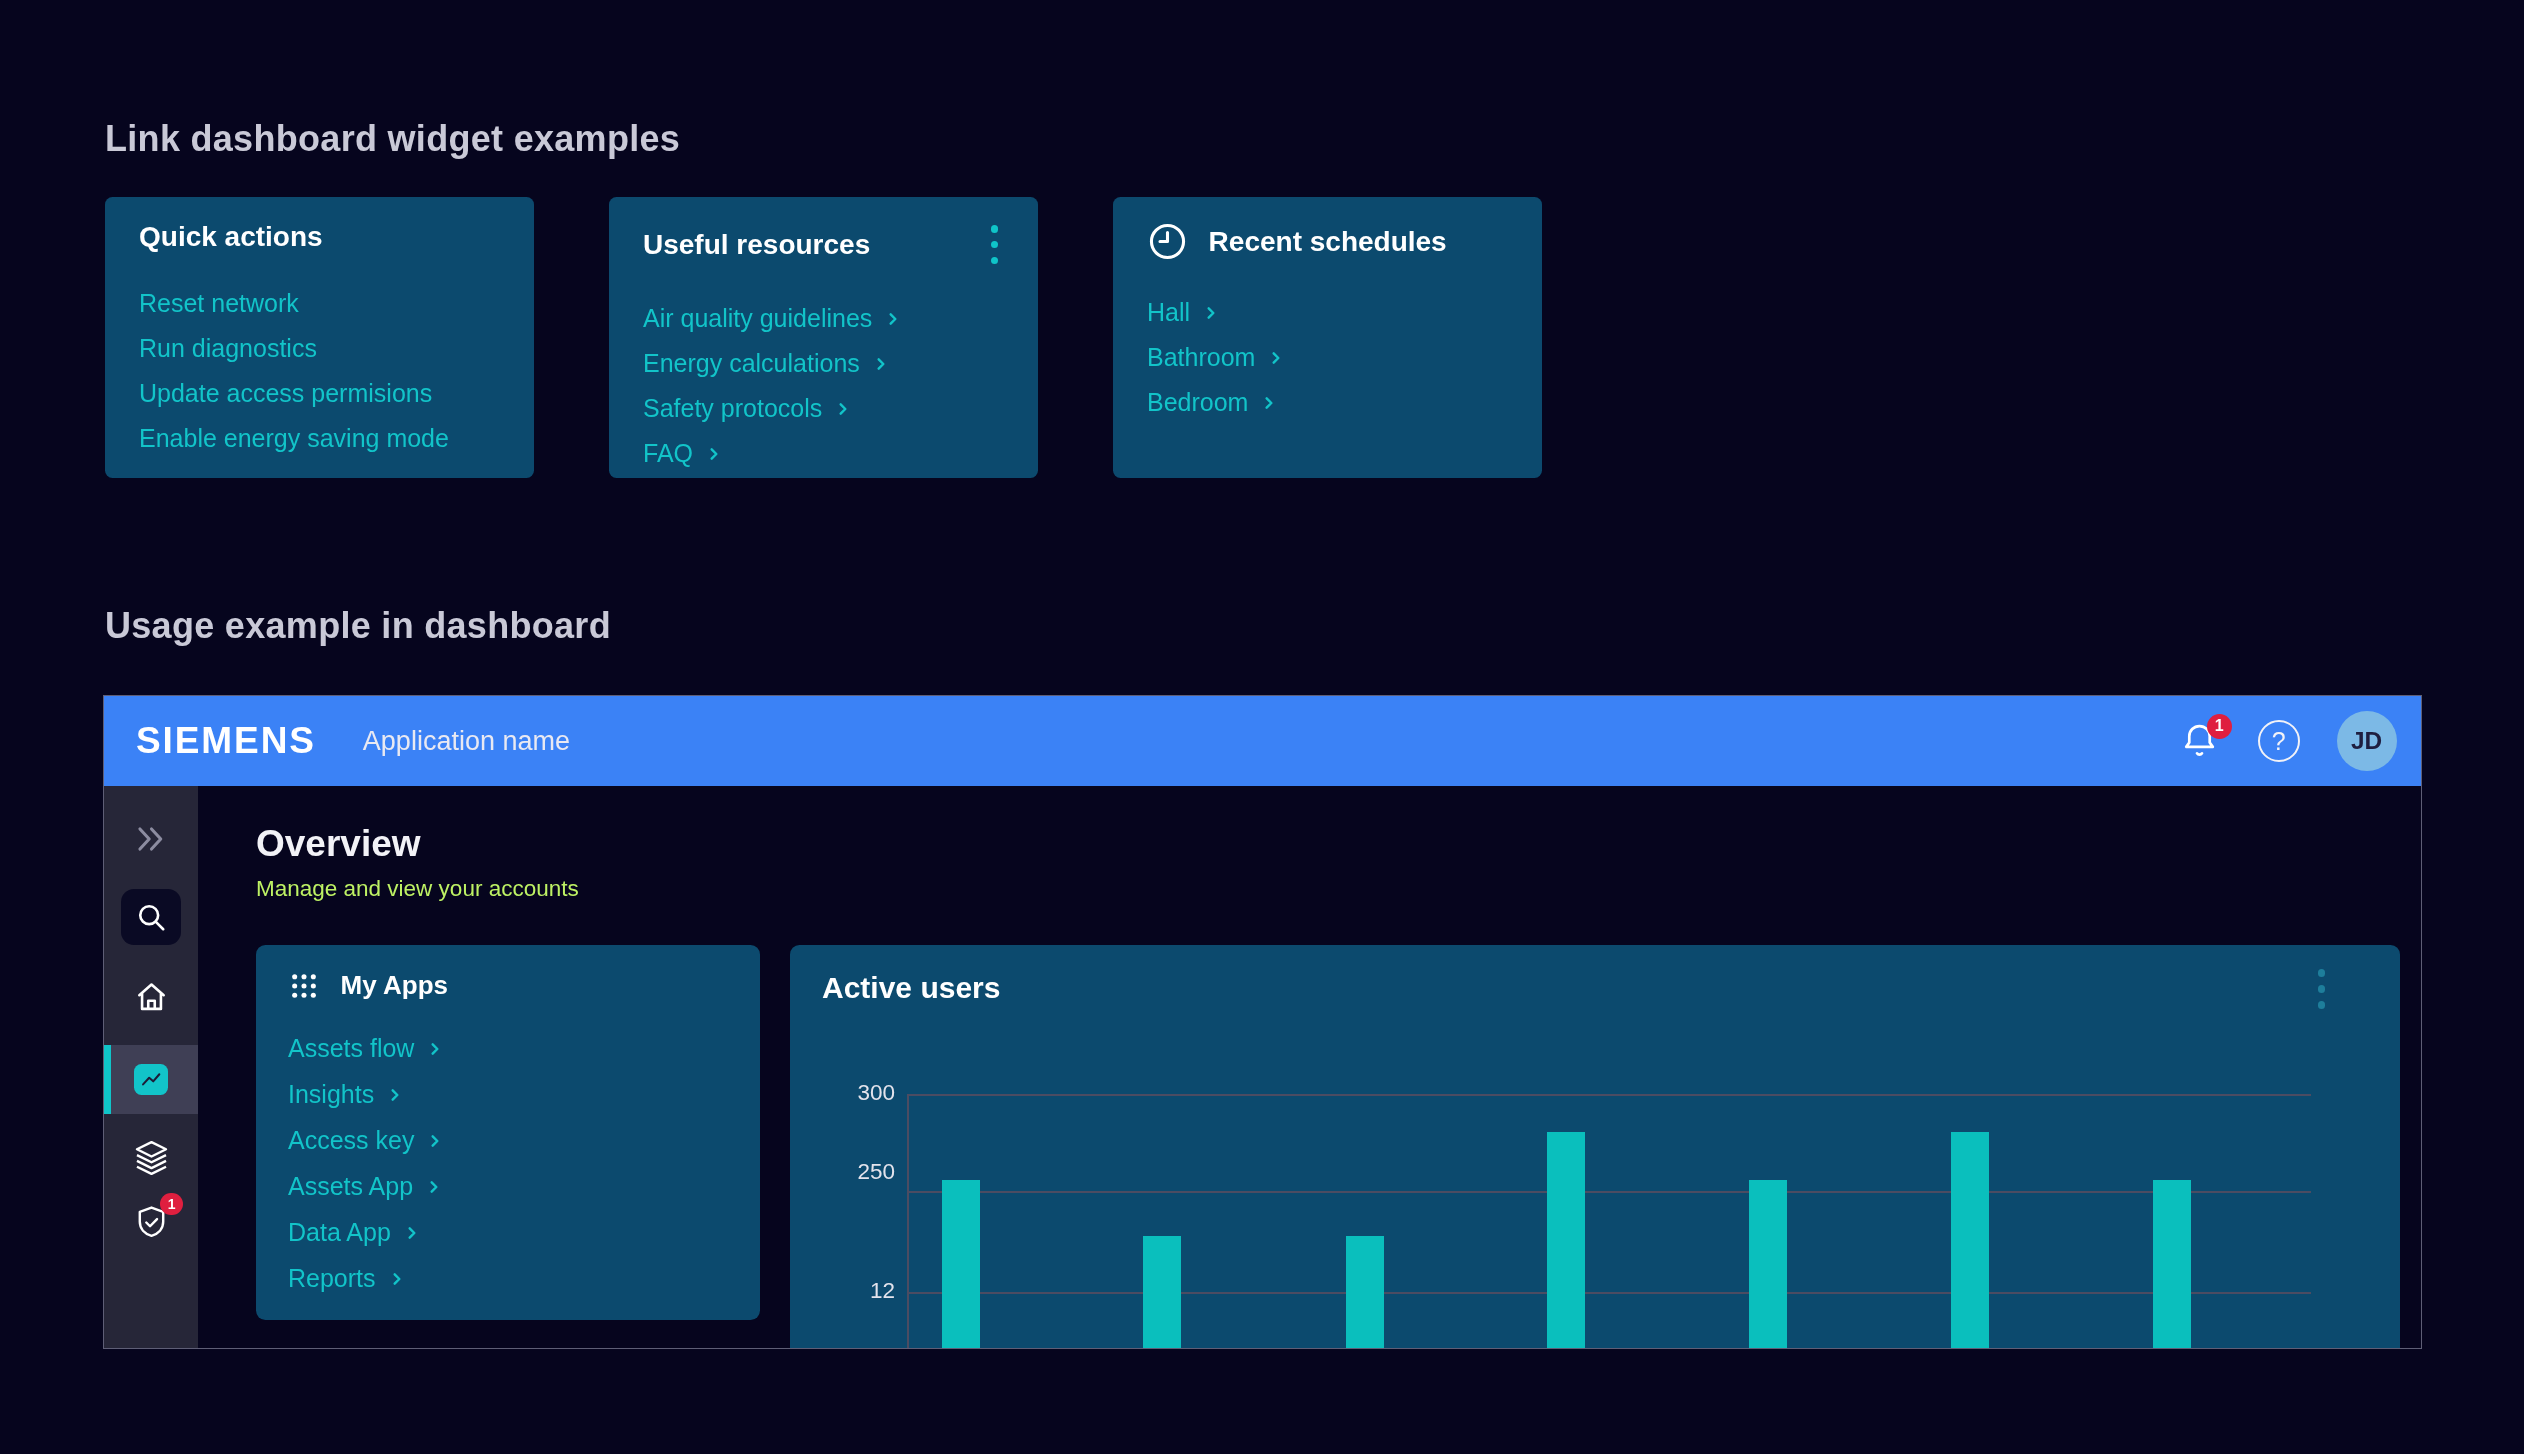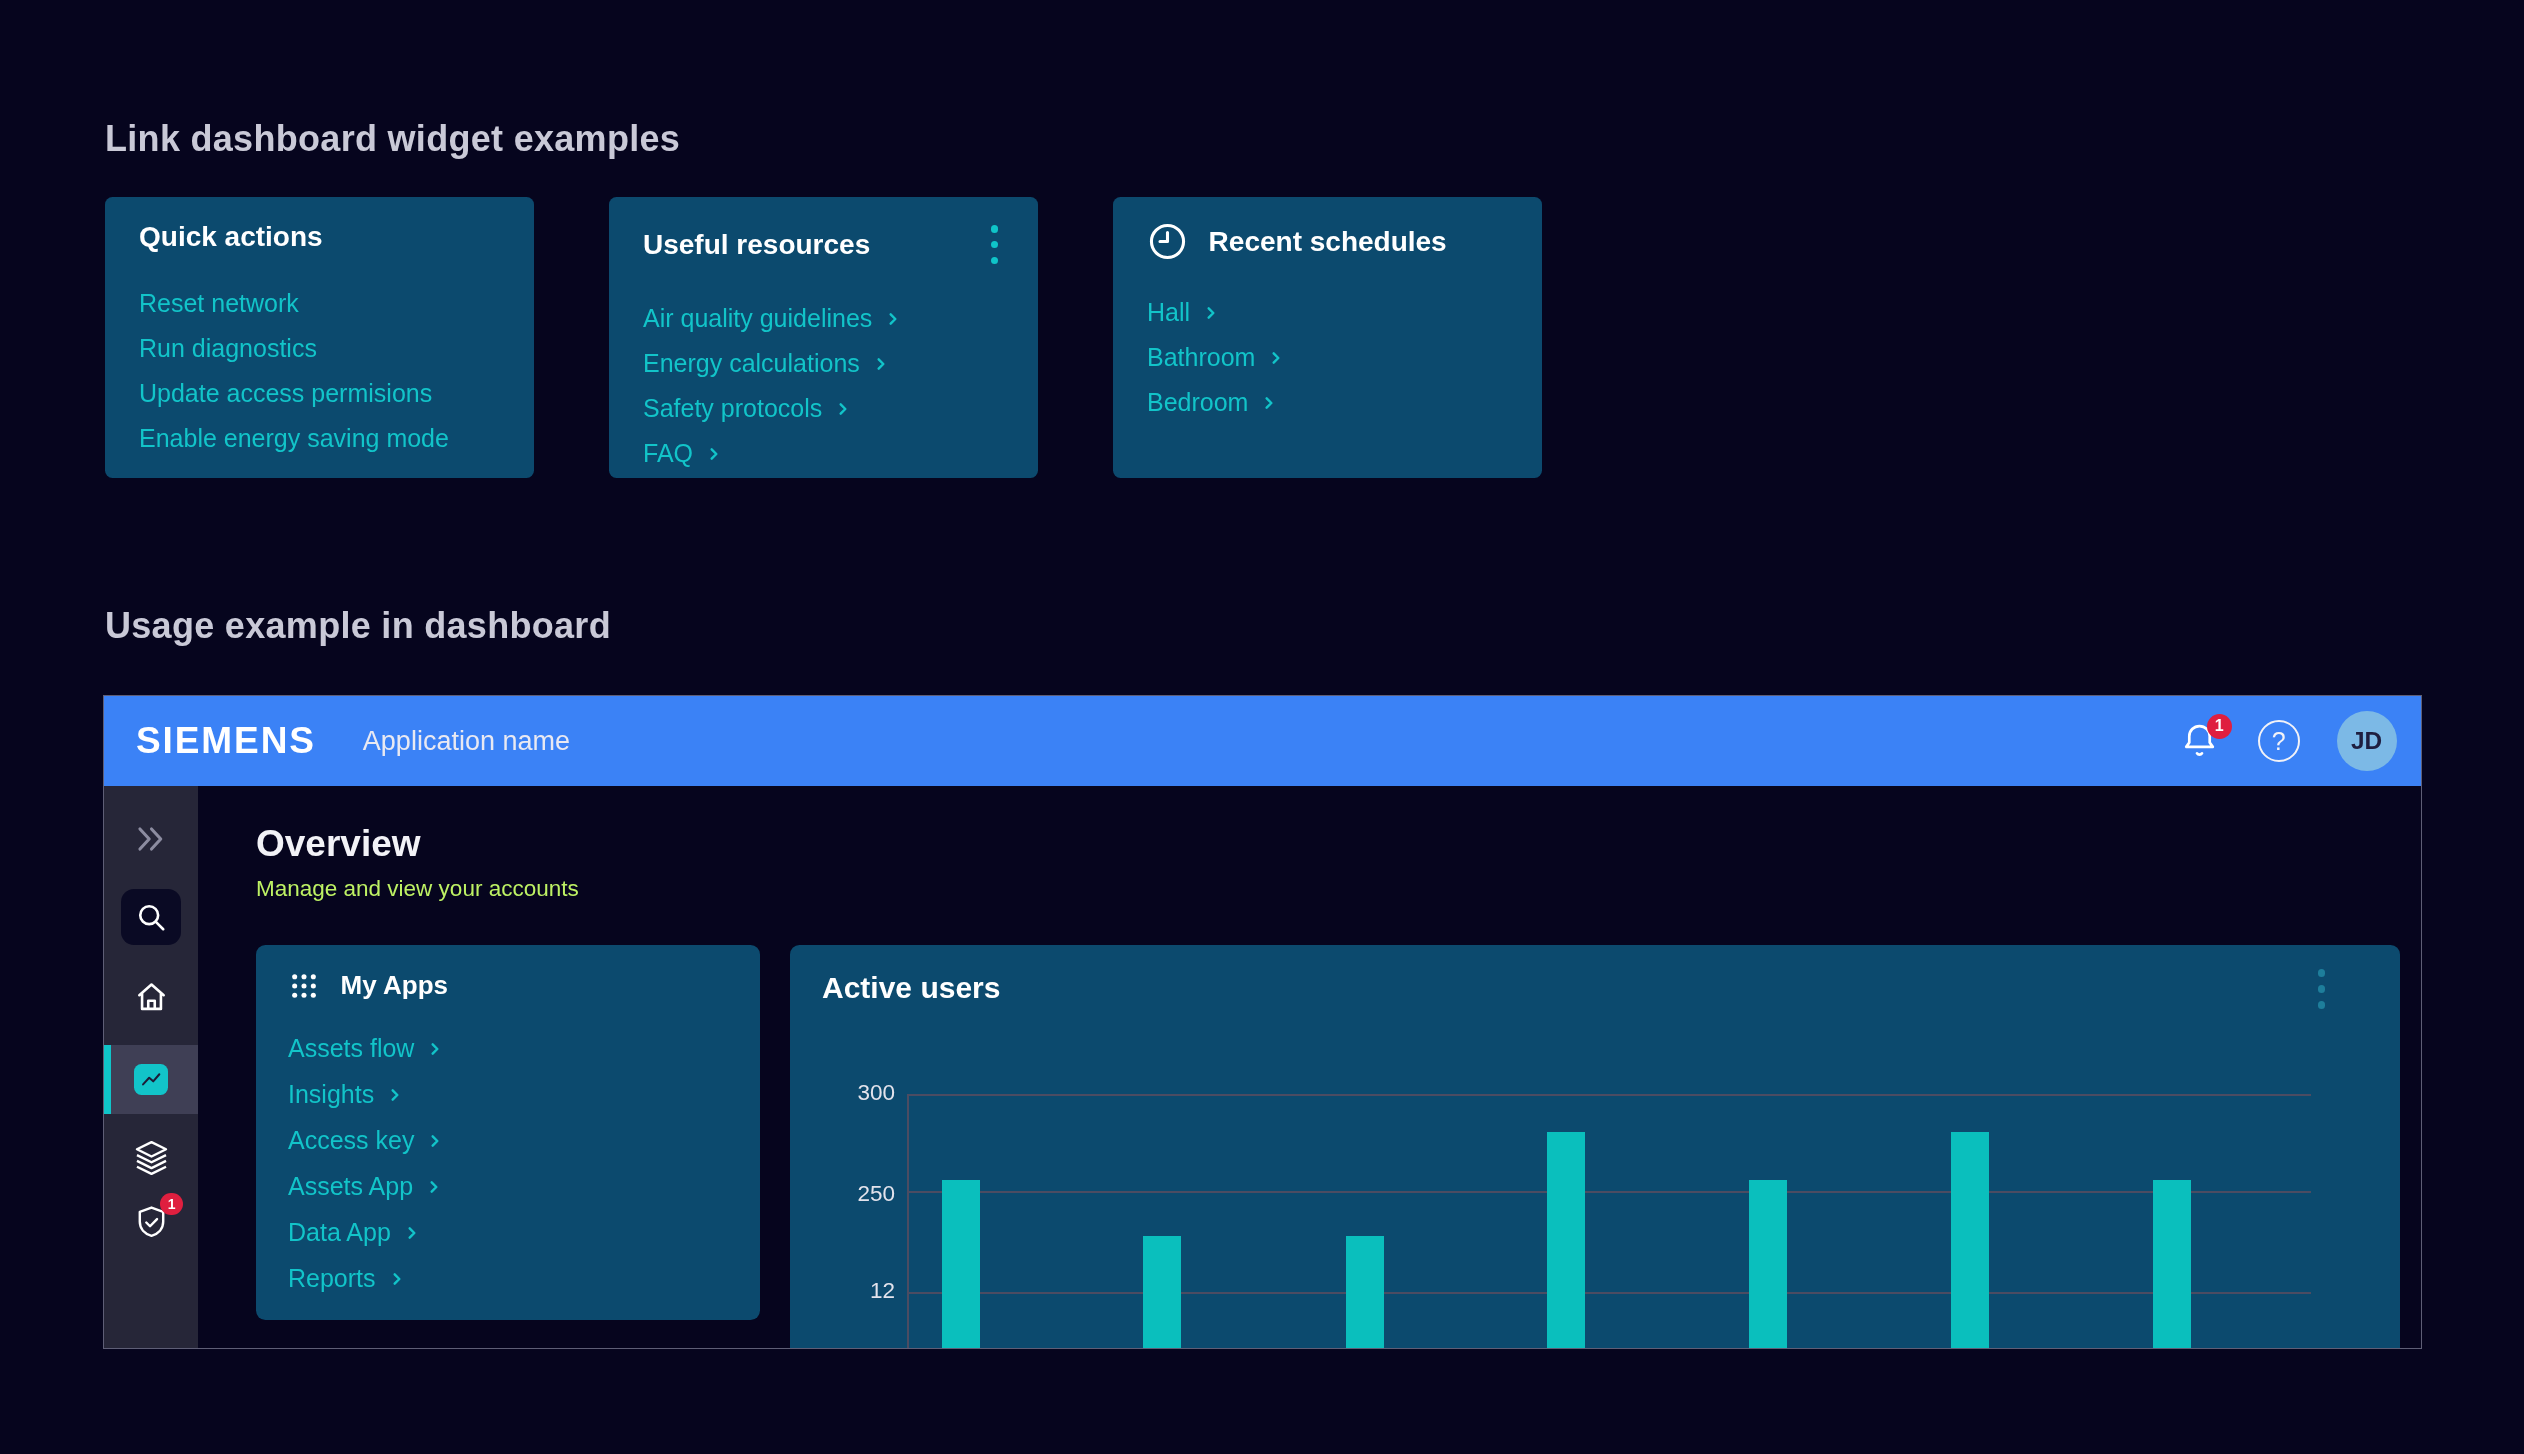--- a/index.html
+++ b/index.html
@@ -383,21 +383,21 @@
           <button class="kebab muted">
               <i></i>
               <i></i>
               <i></i>
             </button>
           <div class="chart">
               <div class="axis-vline" style="left: 117px; top: 149px; height: 376px;"></div>
               <div class="gridline" style="left: 117px; width: 1404px; top: 149px;"></div>
               <div class="tick-label" style="top: 149px;">300</div>
               <div class="gridline" style="left: 117px; width: 1404px; top: 246px;"></div>
-              <div class="tick-label" style="top: 250px; padding-left: 40px;">250</div>
+              <div class="tick-label" style="top: 228px; padding-left: 40px;">250</div>
               <div class="gridline" style="left: 117px; width: 1404px; top: 347px;"></div>
               <div class="tick-label" style="top: 347px;">12</div>
               <div class="chart-bar" style="left: 152px; width: 38px; top: 235px; height: 290px; background: rgb(10, 191, 189);"></div>
               <div class="chart-bar" style="left: 353px; width: 38px; top: 291px; height: 233px; background: rgb(10, 191, 189);"></div>
               <div class="chart-bar" style="left: 556px; width: 38px; top: 291px; height: 233px; background: rgb(10, 191, 189);"></div>
               <div class="chart-bar" style="left: 757px; width: 38px; top: 187px; height: 338px; background: rgb(10, 191, 189);"></div>
               <div class="chart-bar" style="left: 959px; width: 38px; top: 235px; height: 290px; background: rgb(10, 191, 189);"></div>
               <div class="chart-bar" style="left: 1161px; width: 38px; top: 187px; height: 338px; background: rgb(10, 191, 189);"></div>
               <div class="chart-bar" style="left: 1363px; width: 38px; top: 235px; height: 290px; background: rgb(10, 191, 189);"></div>
             </div>

